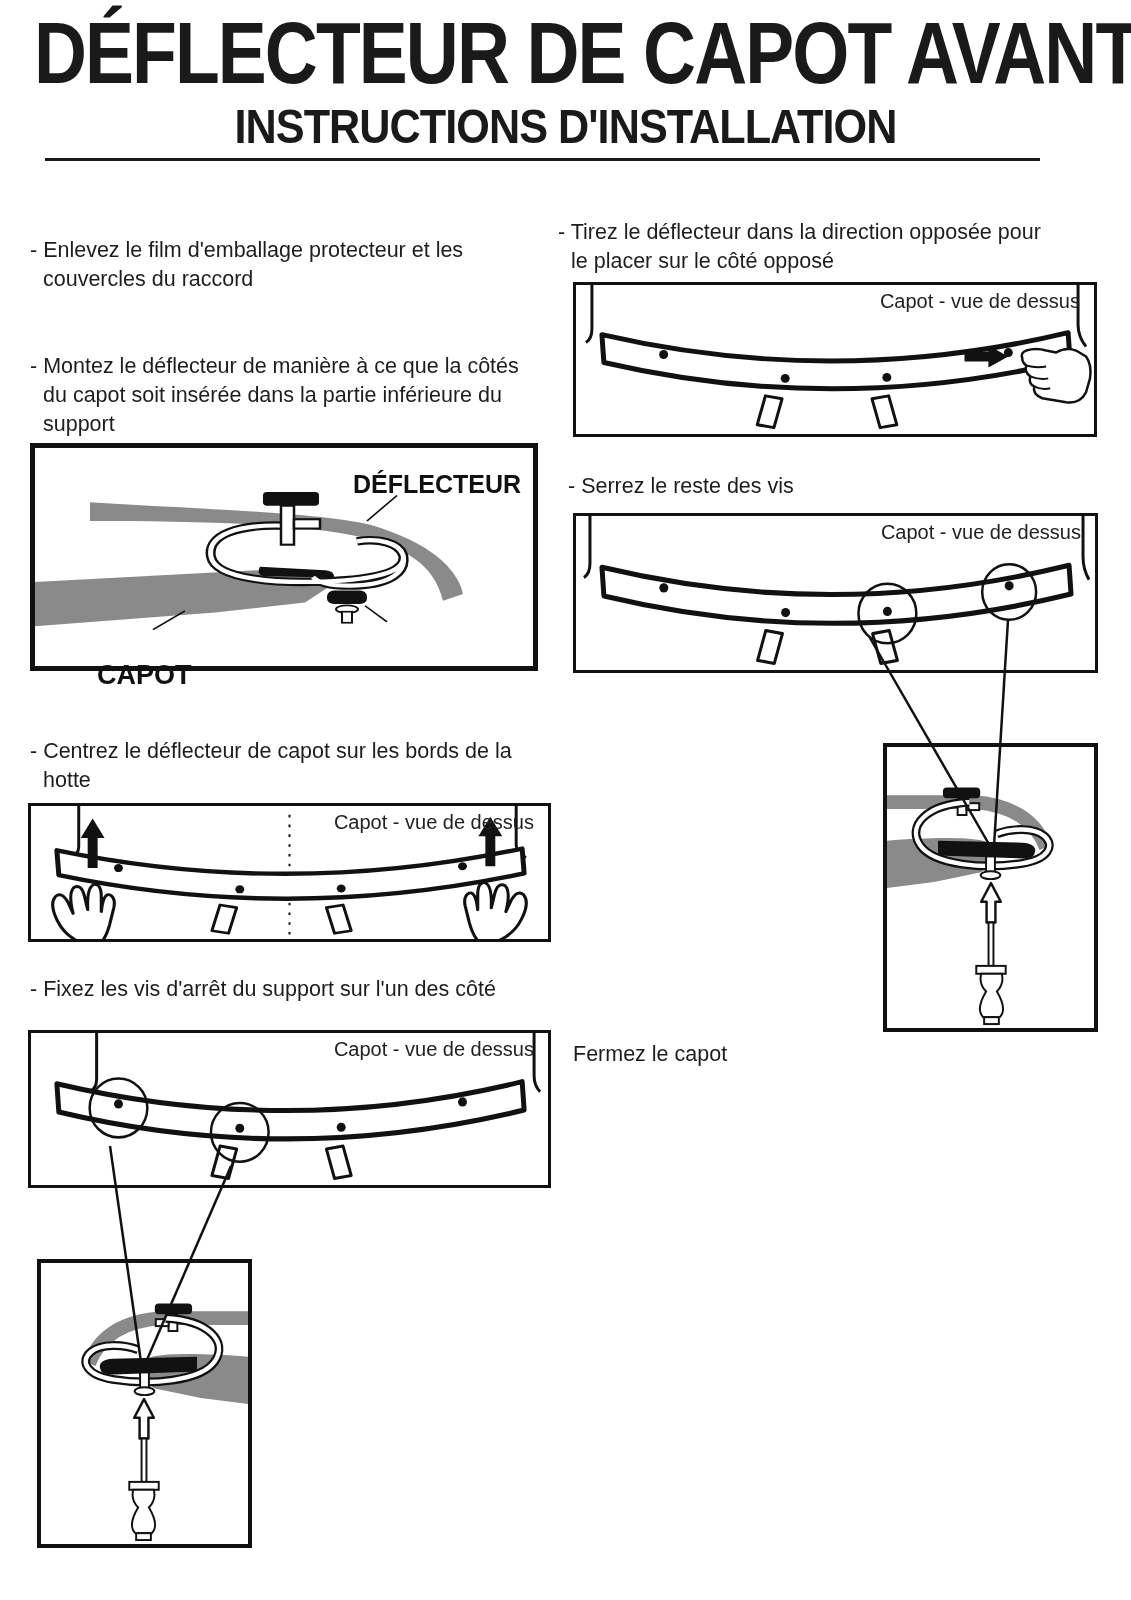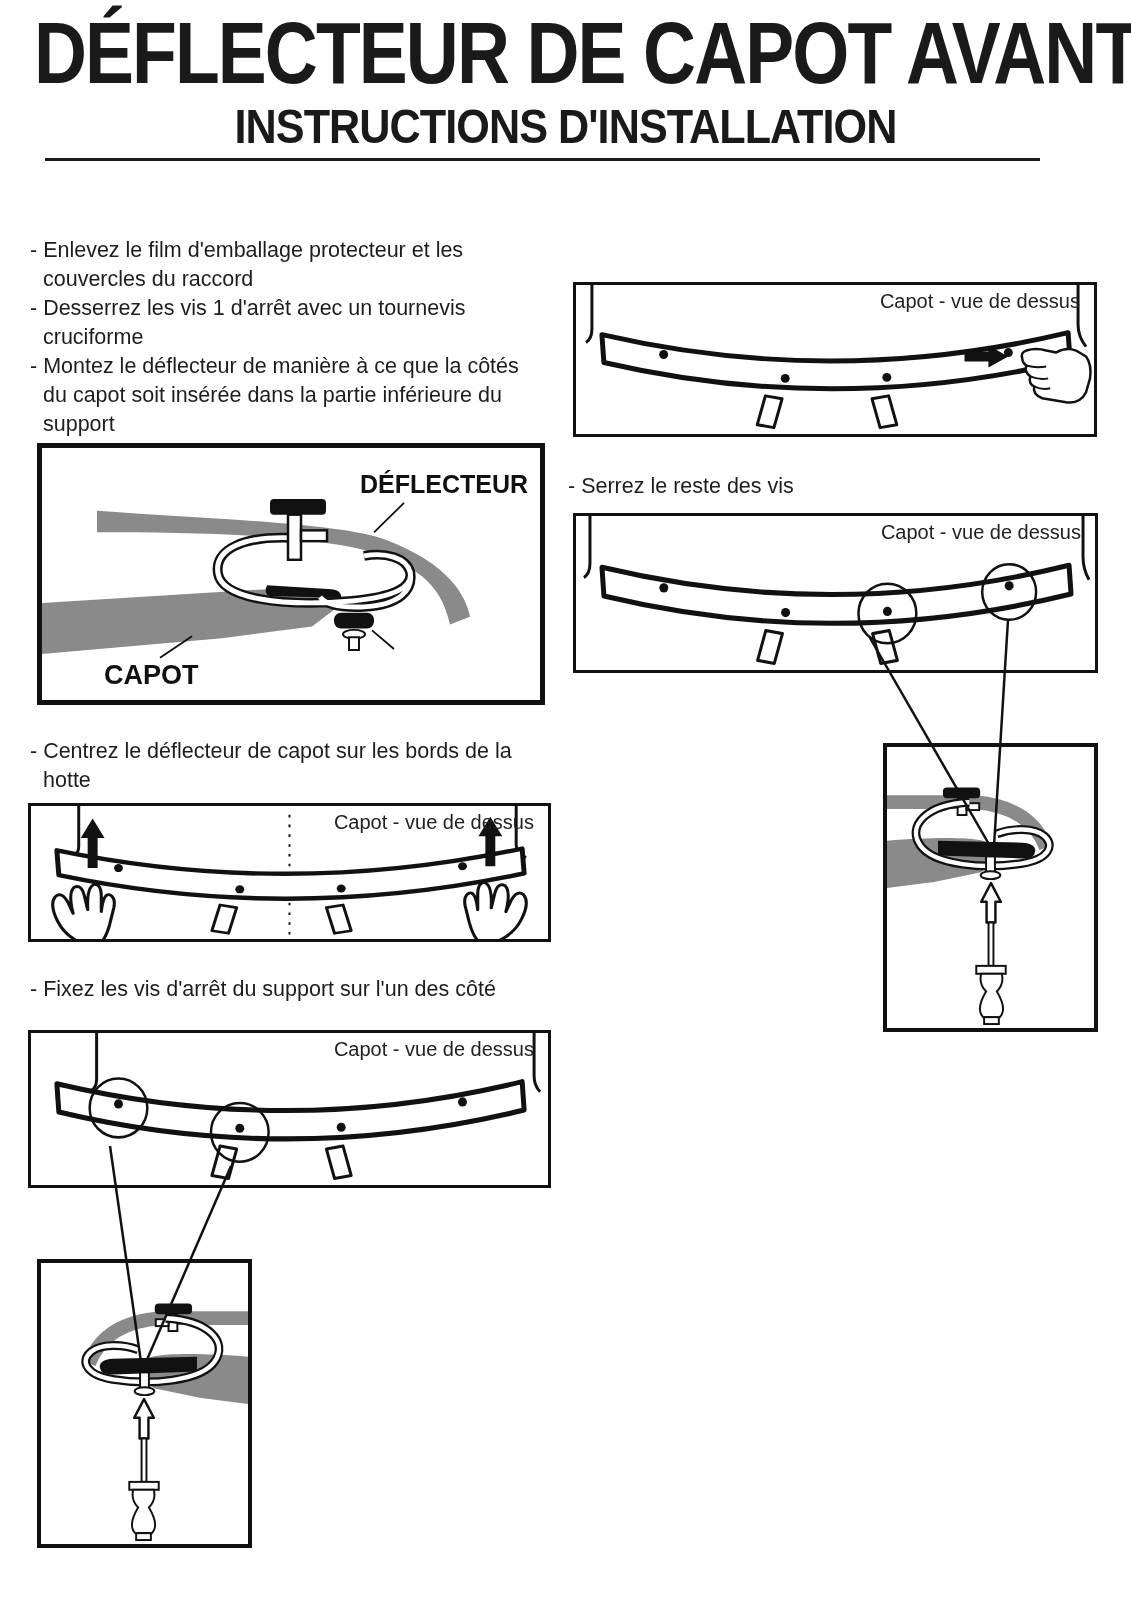--- a/index.html
+++ b/index.html
@@ -86,24 +86,23 @@
         <rect x="99" y="274" width="15" height="7" fill="#fff" stroke="#111" stroke-width="2"></rect>
       </g>
     </defs>
   </svg>
 
   <div class="title">DÉFLECTEUR DE CAPOT AVANT</div>
   <div class="subtitle">INSTRUCTIONS D'INSTALLATION</div>
   <div class="hr"></div>
 
   <div class="step" style="left:30px;top:236px;width:460px">- Enlevez le film d'emballage protecteur et les couvercles du raccord</div>
-  <div class="step" style="left:30px;top:294px;width:460px">- Desserrez les vis  1 d'arrêt avec un tournevis cruciforme</div>
   <div class="step" style="left:30px;top:352px;width:485px">- Montez le déflecteur de manière à ce que la côtés du capot soit insérée dans la partie inférieure du support</div>
 
-  <div class="dbox b5" style="left:37px;top:443px;width:508px;height:262px">
+  <div class="dbox b5" style="left:30px;top:443px;width:508px;height:228px">
     <svg viewBox="0 0 498 257" preserveAspectRatio="none">
 
       <path d="M55,64 C160,72 300,76 345,94 C406,118 424,150 428,172 L408,180 C398,134 370,120 330,106 C265,88 150,86 55,86 Z" fill="#8a8a8a"></path>
 
       <path d="M0,158 L225,144 L292,150 L296,162 L270,182 L180,194 L0,210 Z" fill="#8a8a8a"></path>
 
       <path d="M225,140 L290,144 Q300,145 299,153 L228,151 Q221,149 225,140 Z" fill="#111"></path>
 
       <path d="M258,92 C200,88 172,104 176,128 C180,154 240,162 310,156 C352,152 372,142 368,126 C364,112 344,106 322,110 M368,126 C372,146 356,160 322,162 C300,163 284,160 278,152" fill="none" stroke="#111" stroke-width="10"></path>
       <path d="M258,92 C200,88 172,104 176,128 C180,154 240,162 310,156 C352,152 372,142 368,126 C364,112 344,106 322,110 M368,126 C372,146 356,160 322,162 C300,163 284,160 278,152" fill="none" stroke="#fff" stroke-width="5"></path>
@@ -154,20 +153,21 @@
   </div>
 
   <div class="dbox b4" style="left:37px;top:1259px;width:215px;height:289px">
     <svg viewBox="0 0 211 285" preserveAspectRatio="none">
       <g transform="scale(-1,1) translate(-211,0)">
           <use href="#gDetail"></use>
         </g>
     </svg>
   </div>
 
+  <div class="step" style="left:558px;top:218px;width:492px">- Tirez le déflecteur dans la direction opposée pour le placer sur le côté opposé</div>
 
   <div class="dbox b3" style="left:573px;top:282px;width:524px;height:155px">
     <svg viewBox="0 0 520 150" preserveAspectRatio="none">
       <path d="M16,0 V44 Q16,54 10,58 M504,0 V40 Q504,52 512,62" stroke="#111" stroke-width="3" fill="none"></path>
       <use href="#gBand"></use>
         <use href="#gTabs"></use>
         <use href="#gDots"></use>
       <use href="#gArrowR" transform="translate(390,72)"></use>
       <use href="#gHandPoint" transform="translate(448,60)"></use>
     </svg>
@@ -187,20 +187,21 @@
     </svg>
     <span class="corner-label">Capot - vue de dessus</span>
   </div>
 
   <div class="dbox b4" style="left:883px;top:743px;width:215px;height:289px">
     <svg viewBox="0 0 211 285" preserveAspectRatio="none">
       <use href="#gDetail"></use>
     </svg>
   </div>
 
+  <div class="step" style="left:573px;top:1040px;width:300px">Fermez le capot</div>
 
   <svg id="overlay">
     <line x1="870" y1="638" x2="990" y2="846" stroke="#111" stroke-width="2.5"></line>
     <line x1="1008" y1="620" x2="994" y2="846" stroke="#111" stroke-width="2.5"></line>
     <line x1="110" y1="1146" x2="141" y2="1362" stroke="#111" stroke-width="2.5"></line>
     <line x1="231" y1="1166" x2="146" y2="1362" stroke="#111" stroke-width="2.5"></line>
   </svg>
 
 </div>
 

